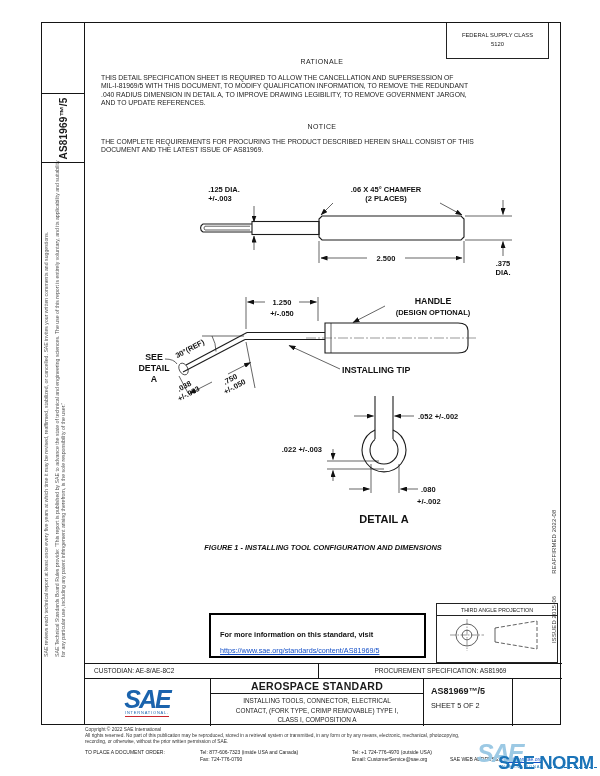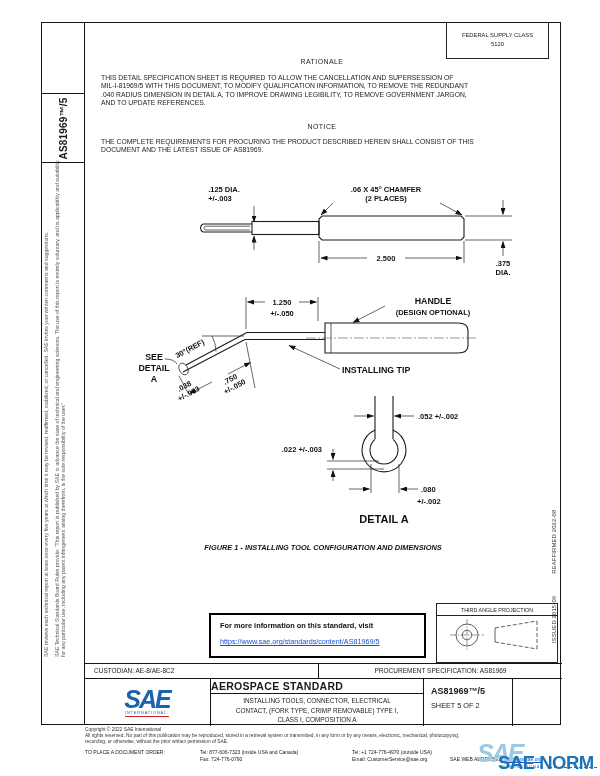--- a/index.html
+++ b/index.html
@@ -31,35 +31,35 @@
   .objt { stroke: #1c1c1c; stroke-width: .7; fill: none; }
   .dim { stroke: #222; stroke-width: .7; fill: none; }
   .cl  { stroke: #555; stroke-width: .6; fill: none; stroke-dasharray: 10 2 2 2; }
   .t7  { font: bold 7.5px "Liberation Sans", sans-serif; fill: #111; }
   .t8  { font: bold 8.8px "Liberation Sans", sans-serif; fill: #111; }
   .t11 { font: bold 11px "Liberation Sans", sans-serif; fill: #111; }
   .cap { font: italic bold 7.4px "Liberation Sans", sans-serif; fill: #111; }
   
   .info-box { position: absolute; left: 167px; top: 590px; width: 217px; height: 45px;
     border: 2.5px solid #000; padding: 6px 9px 0; }
-  .info-line1 { font-size: 7.4px; font-weight: 700; color: #111; }
+  .info-line1 { font-size: 7.4px; font-weight: 700; color: #111; margin-top: 9px; }
   .info-link { display: inline-block; margin-top: 4px; font-size: 7.2px; color: #1550c8; text-decoration: underline; cursor: pointer; }
   .proj-box { position: absolute; left: 394px; top: 580px; width: 122px; height: 60px; border: 1px solid #222; }
   .proj-title { font-size: 5.4px; text-align: center; padding: 3px 0 2px; border-bottom: 1px solid #222; color: #222; }
   
   .custodian-row { position: absolute; left: 42px; top: 640px; width: 478px; height: 16px;
     border-top: 1.3px solid #151515; border-bottom: 1.3px solid #151515; display: flex; font-size: 6.5px; }
   .cust-cell { width: 235px; border-right: 1.2px solid #151515; padding: 3px 0 0 10px; }
   .proc-cell { flex: 1; text-align: center; padding-top: 3px; }
   .title-row { position: absolute; left: 42px; top: 656px; width: 478px; height: 47px; display: flex; }
   .logo-cell { width: 127px; border-right: 1.2px solid #151515; display: flex; flex-direction: column; align-items: center; justify-content: center; }
   .sae-logo-text { font-size: 25px; font-weight: 900; font-style: italic; color: #1a63ad; letter-spacing: -2px; line-height: 22px; }
   .sae-logo-sub { font-size: 4px; color: #1a63ad; letter-spacing: .8px; border-bottom: 1.5px solid #c8252c; padding-bottom: 1px; }
   .center-cell { width: 213px; border-right: 1.2px solid #151515; }
-  .as-heading { font-weight: bold; font-size: 10.5px; height: 15px; padding-top: 1px; border-bottom: 1.1px solid #151515; letter-spacing: .3px; }
+  .as-heading { font-weight: bold; font-size: 10.5px; text-align: center; height: 15px; padding-top: 1px; border-bottom: 1.1px solid #151515; letter-spacing: .3px; }
   .as-title { font-size: 6.4px; line-height: 9.6px; text-align: center; white-space: pre-line; padding-top: 2px; }
   .num-cell { width: 89px; border-right: 1.2px solid #151515; padding: 7px 0 0 7px; }
   .num-doc { font-weight: bold; font-size: 9px; }
   .num-sheet { font-size: 7.3px; margin-top: 5px; }
   .end-cell { flex: 1; }
   
   .copyright-block { position: absolute; left: 85px; top: 727px; width: 478px; font-size: 4.8px; line-height: 6px; color: #333; }
   .rights { white-space: pre-line; }
   .order-span { position: absolute; font-size: 5px; color: #222; white-space: nowrap; }
   .web-url { color: #1550c8; text-decoration: underline; cursor: pointer; }

